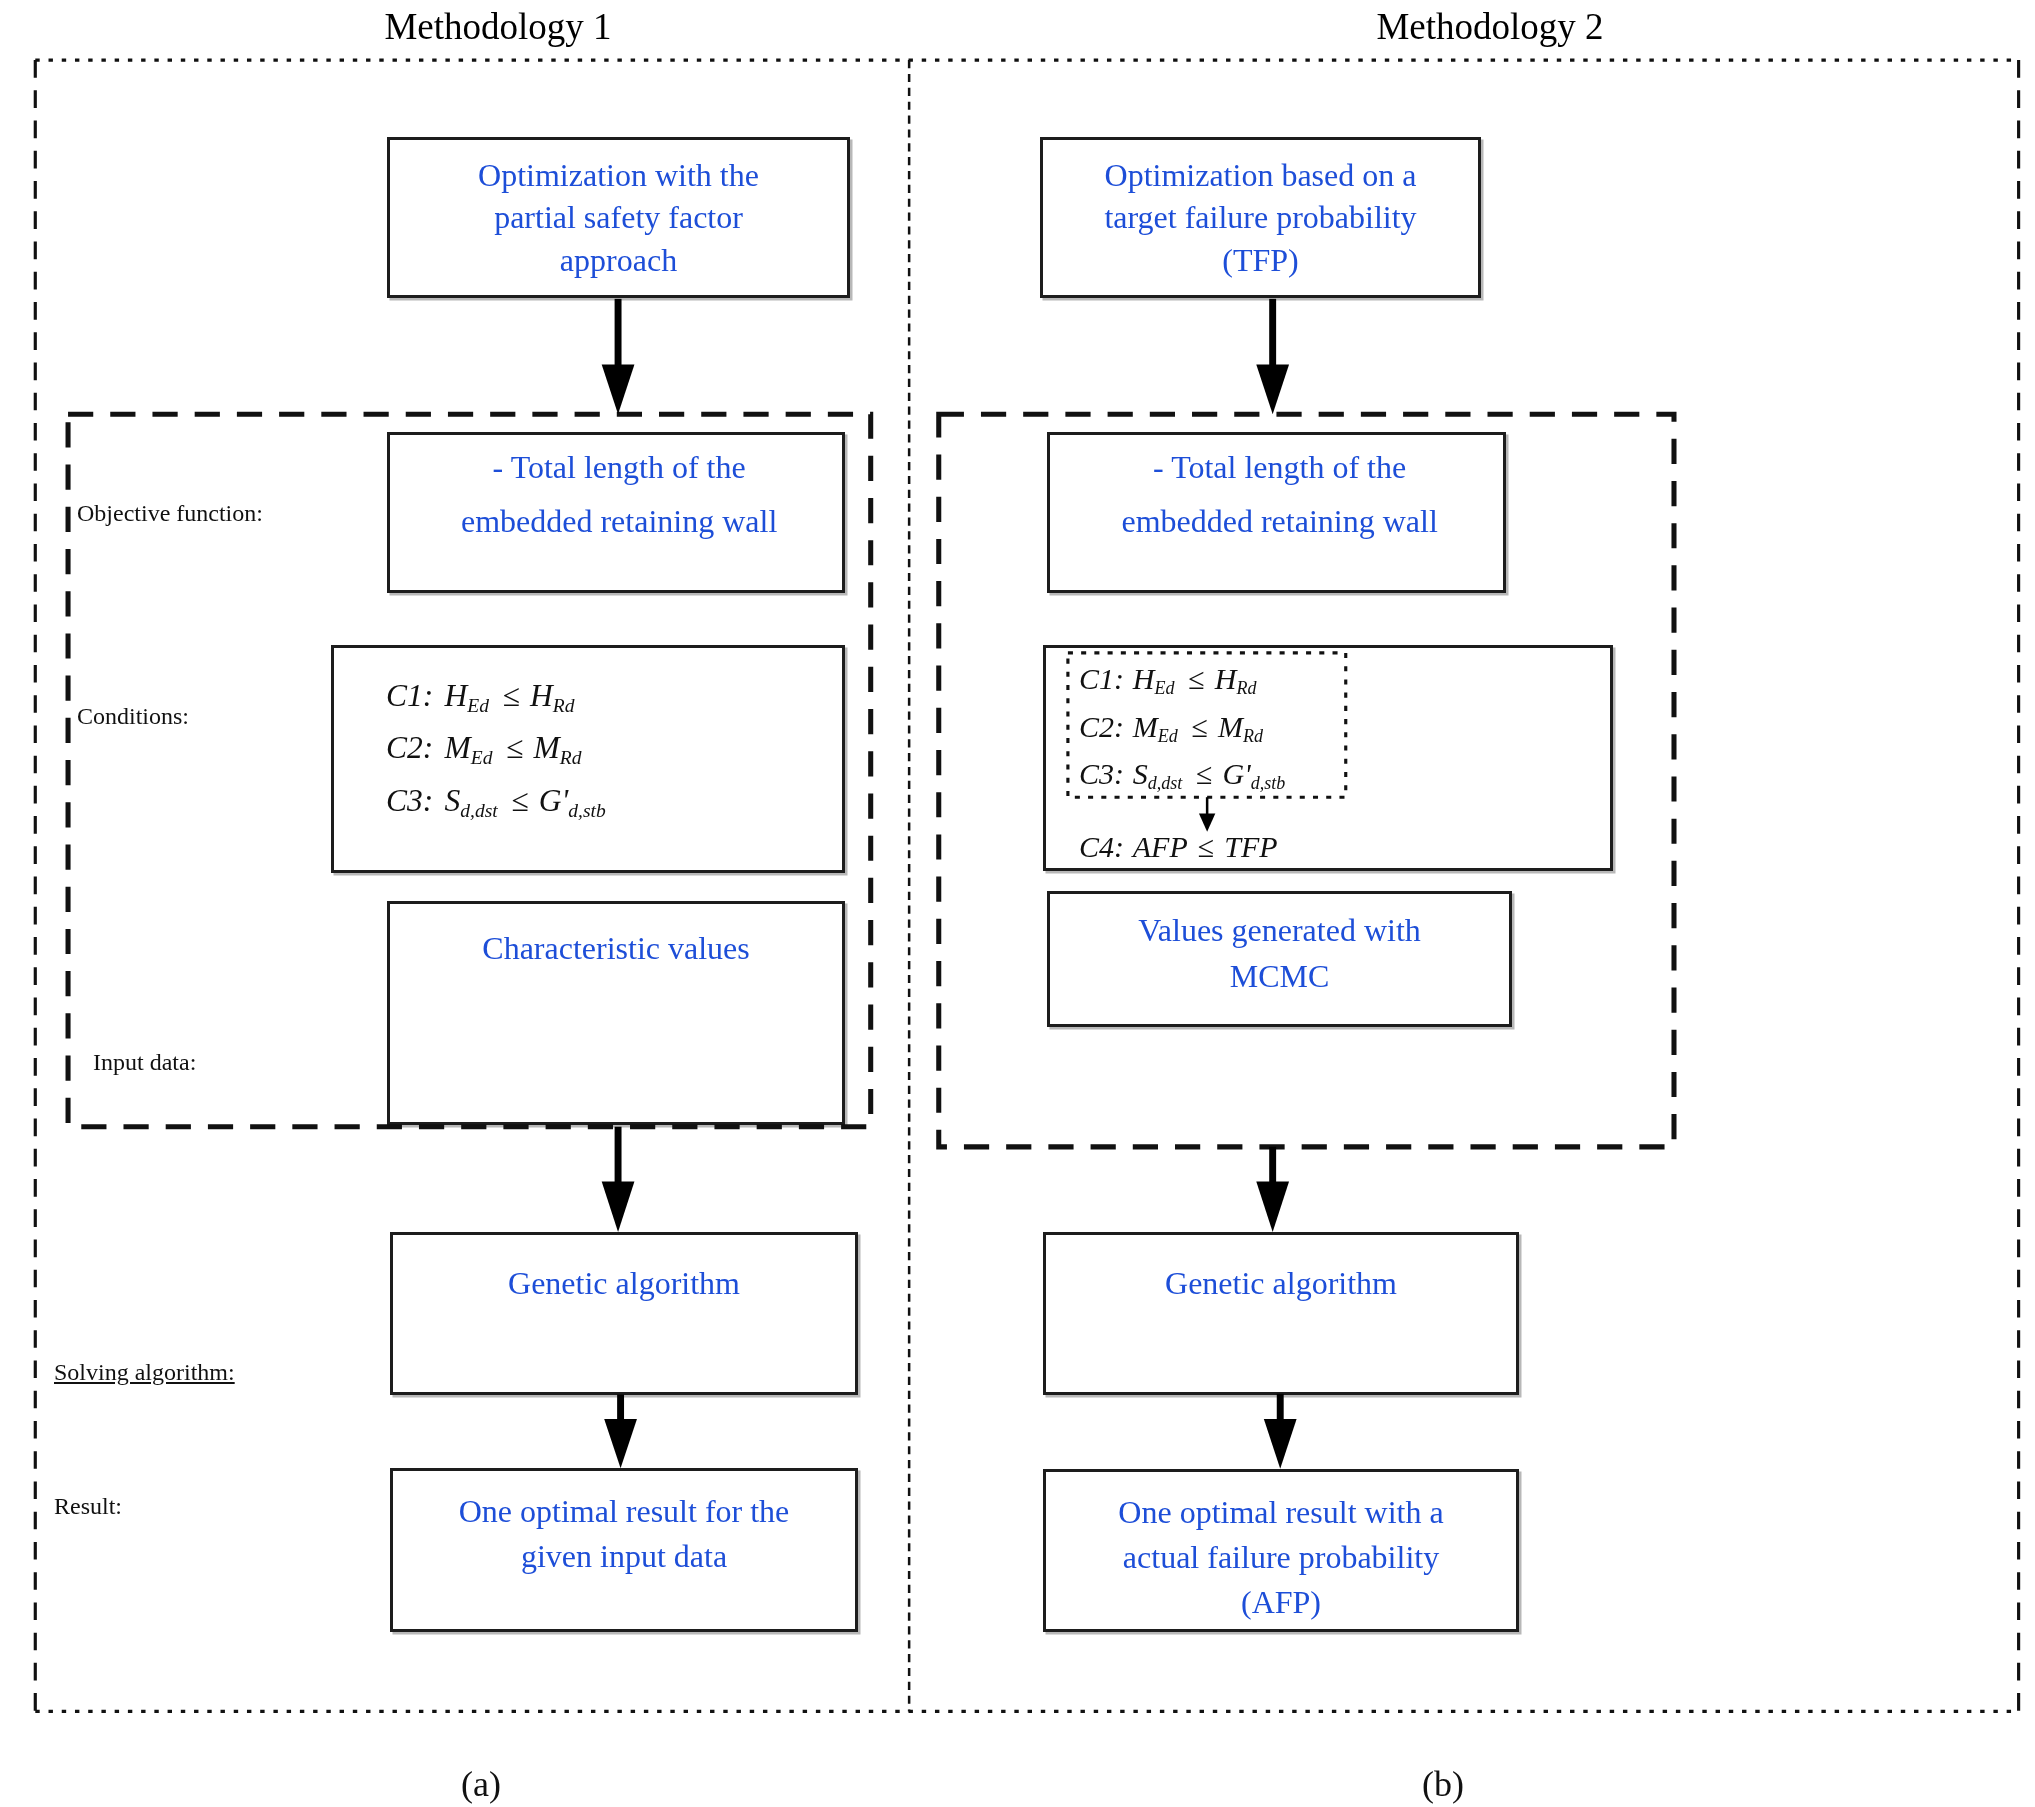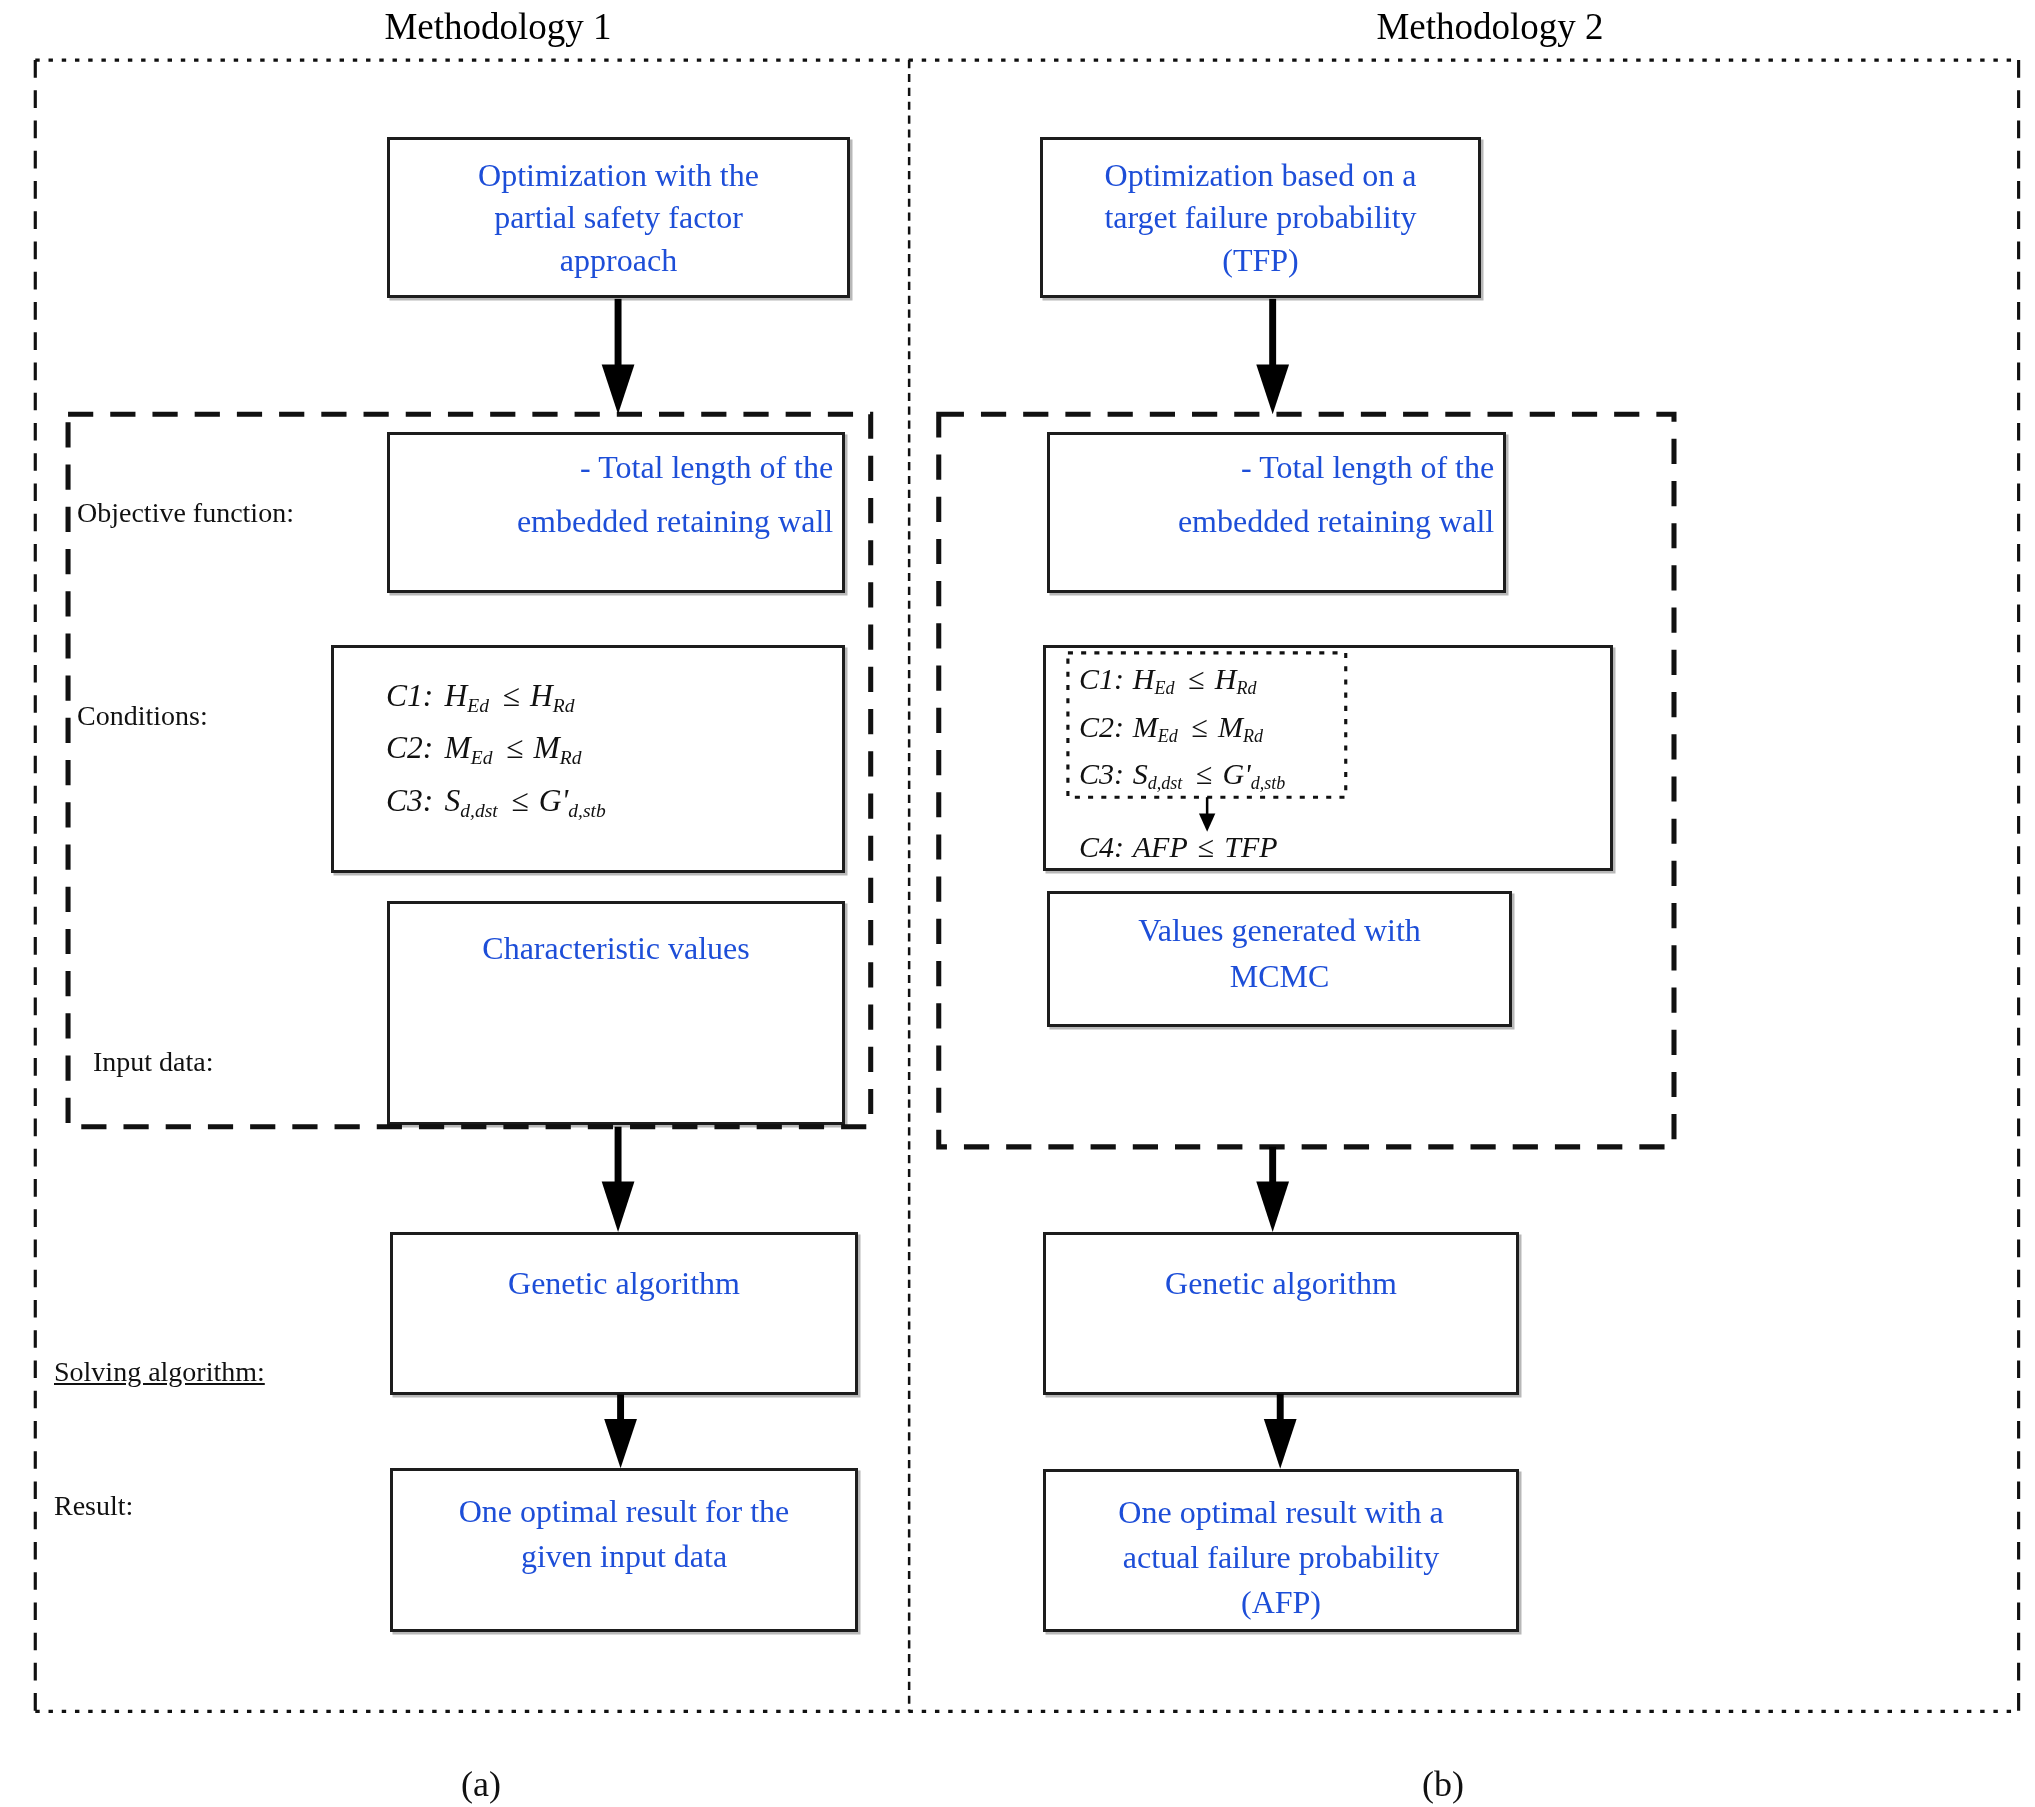--- a/index.html
+++ b/index.html
@@ -9,31 +9,31 @@
   }
   .abs{position:absolute;}
   .title{
     font-size:37px;line-height:44px;height:44px;transform:translateX(-50%);
     white-space:nowrap;color:#000000;
   }
   .caption{
     font-size:36px;line-height:44px;transform:translateX(-50%);white-space:nowrap;
   }
   .sidelabel{
-    font-size:28px;line-height:40px;height:40px;white-space:nowrap;color:#111;
+    font-size:24px;line-height:40px;height:40px;white-space:nowrap;color:#111;
   }
   .fbox{
     position:absolute;background:#ffffff;border:3.2px solid #1d1d1d;
     box-shadow:2.5px 2.5px 0 rgba(125,125,125,0.55);
     box-sizing:border-box;font-size:32px;line-height:1.32;color:#1d4ed8;
     white-space:pre-line;
   }
   .fbox.center{display:flex;align-items:center;justify-content:center;text-align:center;}
   .fbox.topcenter{text-align:center;}
-  .fbox.lefttext{text-align:right;line-height:1.7;}
+  .fbox.lefttext{text-align:center;line-height:1.7;}
   .formula{
     position:absolute;display:flex;align-items:center;
     font-size:31.5px;color:#111;white-space:nowrap;
   }
   .formula .fid{font-style:italic;margin-right:11.3px;}
   .formula .fvar{font-style:italic;}
   .formula .fsub{font-style:italic;font-size:19.5px;position:relative;top:10px;margin-right:3.8px;}
   .formula .fop{margin:0 10px;font-style:normal;}
   .small .fid{margin-right:8.8px;}
   .small{font-size:30px;}

